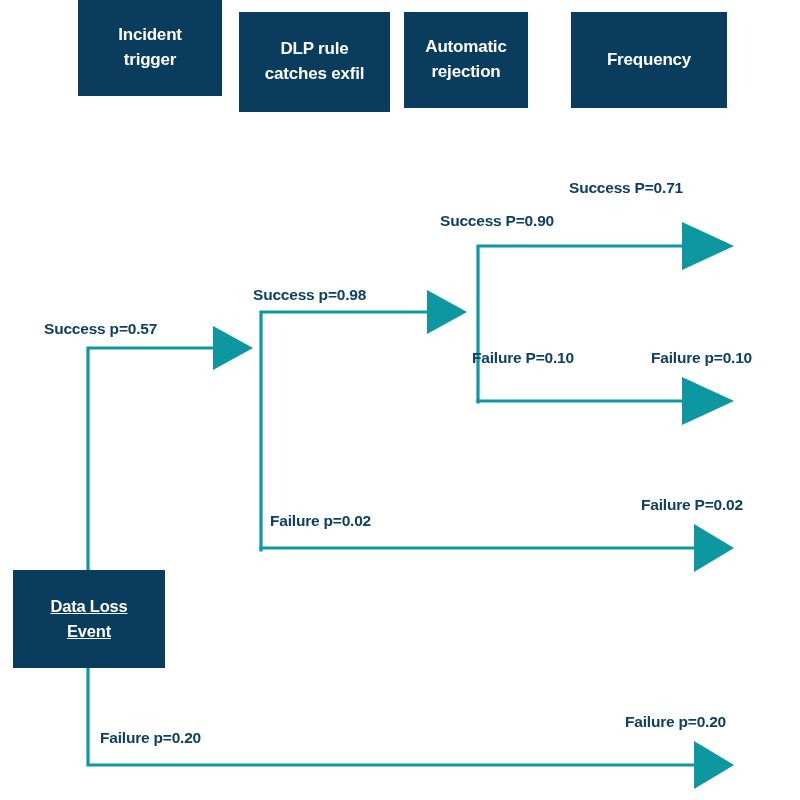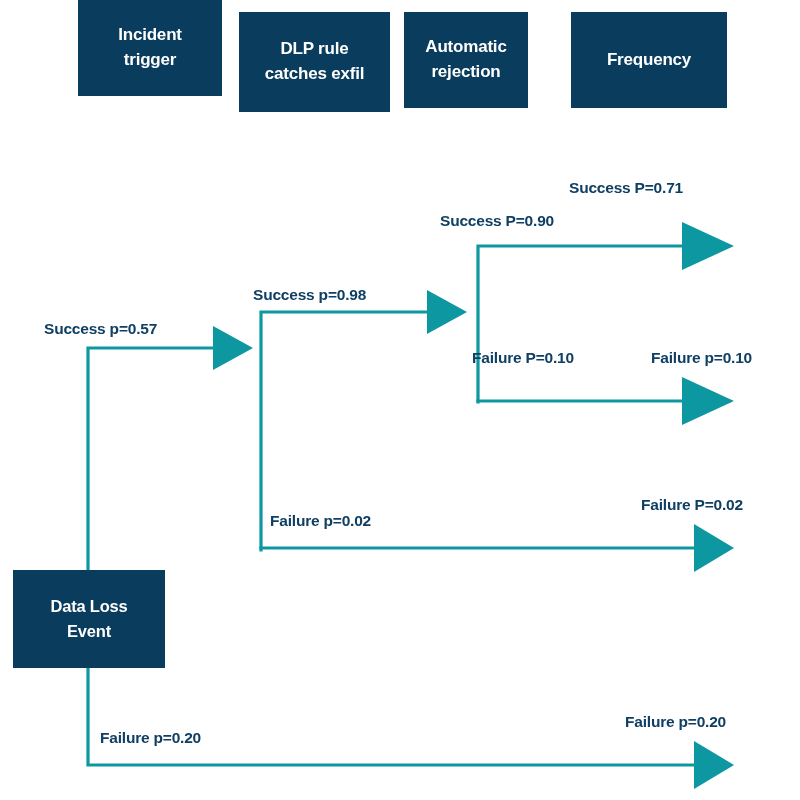--- a/index.html
+++ b/index.html
@@ -48,20 +48,21 @@
     display: flex;
     align-items: center;
     justify-content: center;
     text-align: center;
     font-weight: bold;
     font-size: 16.5px;
     line-height: 1.5;
     letter-spacing: -0.2px;
     box-sizing: border-box;
     z-index: 3;
+    text-decoration: underline;
   }
 
   
   .edge-label {
     position: absolute;
     color: #0f3f63;
     font-weight: bold;
     font-size: 15.5px;
     letter-spacing: -0.2px;
     white-space: nowrap;

